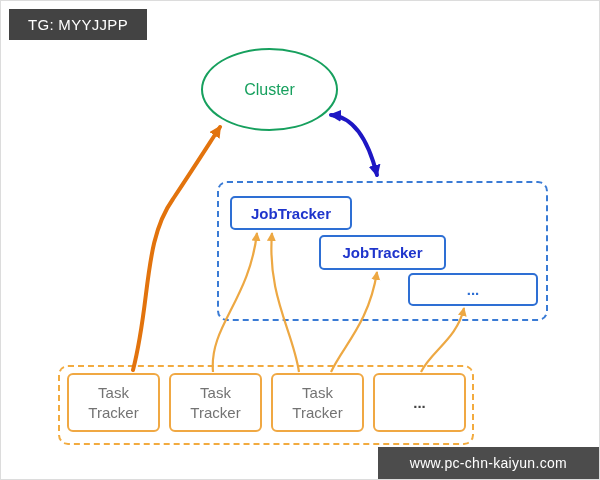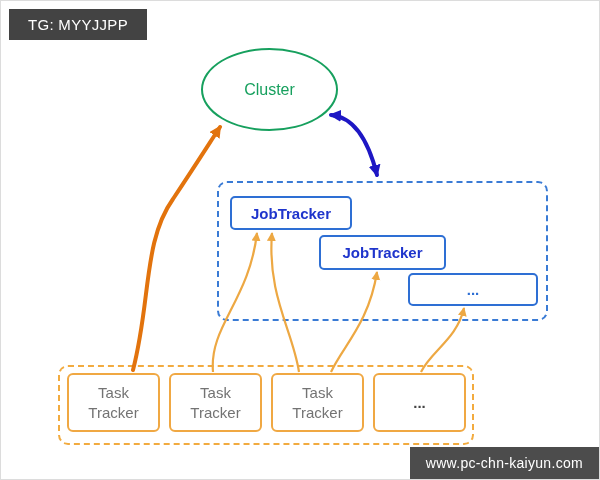--- a/index.html
+++ b/index.html
@@ -7,21 +7,21 @@
     position:relative;width:598px;height:478px;border:1px solid #dcdcdc;
     background:#fff;overflow:hidden;
     font-family:"Liberation Sans",sans-serif;
   }
   .badge{
     position:absolute;background:#434343;color:#fff;
     font-size:15px;letter-spacing:.3px;padding:7px 19px;z-index:5;
     white-space:nowrap;
   }
   .badge.top{left:8px;top:8px;}
-  .badge.bottom{right:0;top:446px;font-size:14px;padding:8px 16px;background:#4c4c4c;}
+  .badge.bottom{right:0;top:446px;font-size:14px;padding:8px 32px;background:#4c4c4c;}
   .arrows{position:absolute;left:0;top:0;z-index:2;pointer-events:none;}
   .group{position:absolute;border-radius:10px;z-index:1;background:#fff;}
   .group.blue{left:216px;top:180px;width:327px;height:136px;border:2px dashed #3a7bd5;}
   .group.orange{left:57px;top:364px;width:412px;height:76px;border:2px dashed #f2ab3f;}
   .node{position:absolute;z-index:3;display:flex;flex-direction:column;
         align-items:center;justify-content:center;background:#fff;text-align:center;}
   .ellipse{
     left:200px;top:47px;width:133px;height:79px;border:2px solid #17a05e;
     border-radius:50%;color:#17a05e;font-size:16px;line-height:1.35;
   }

